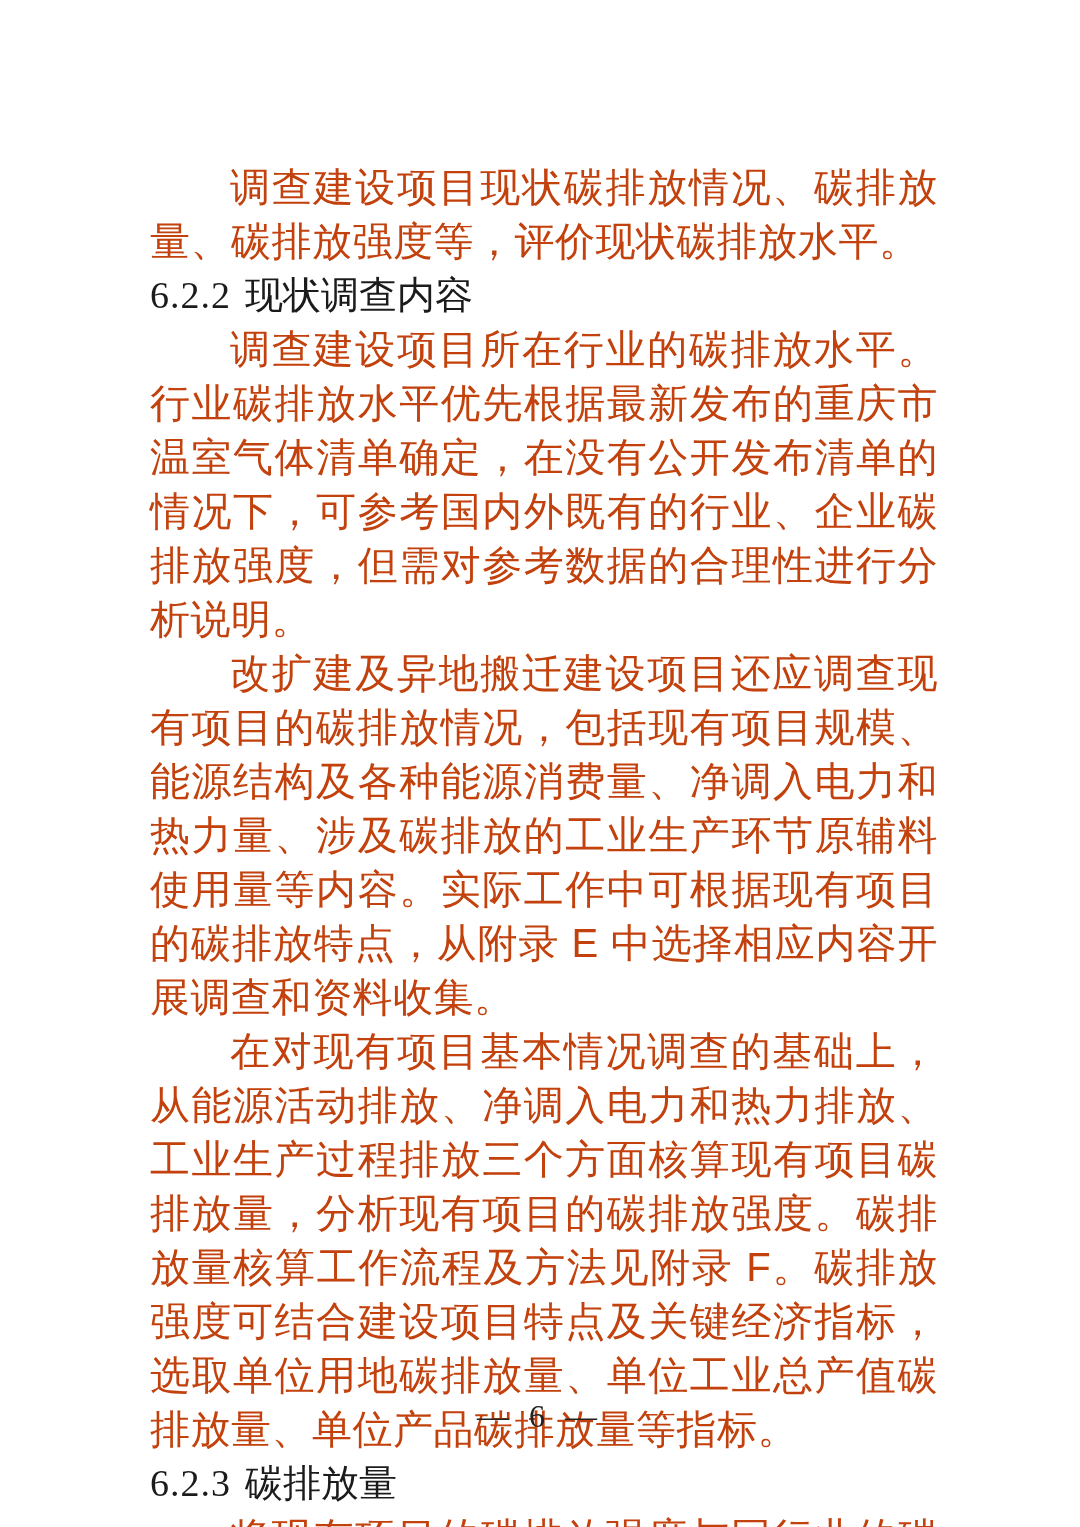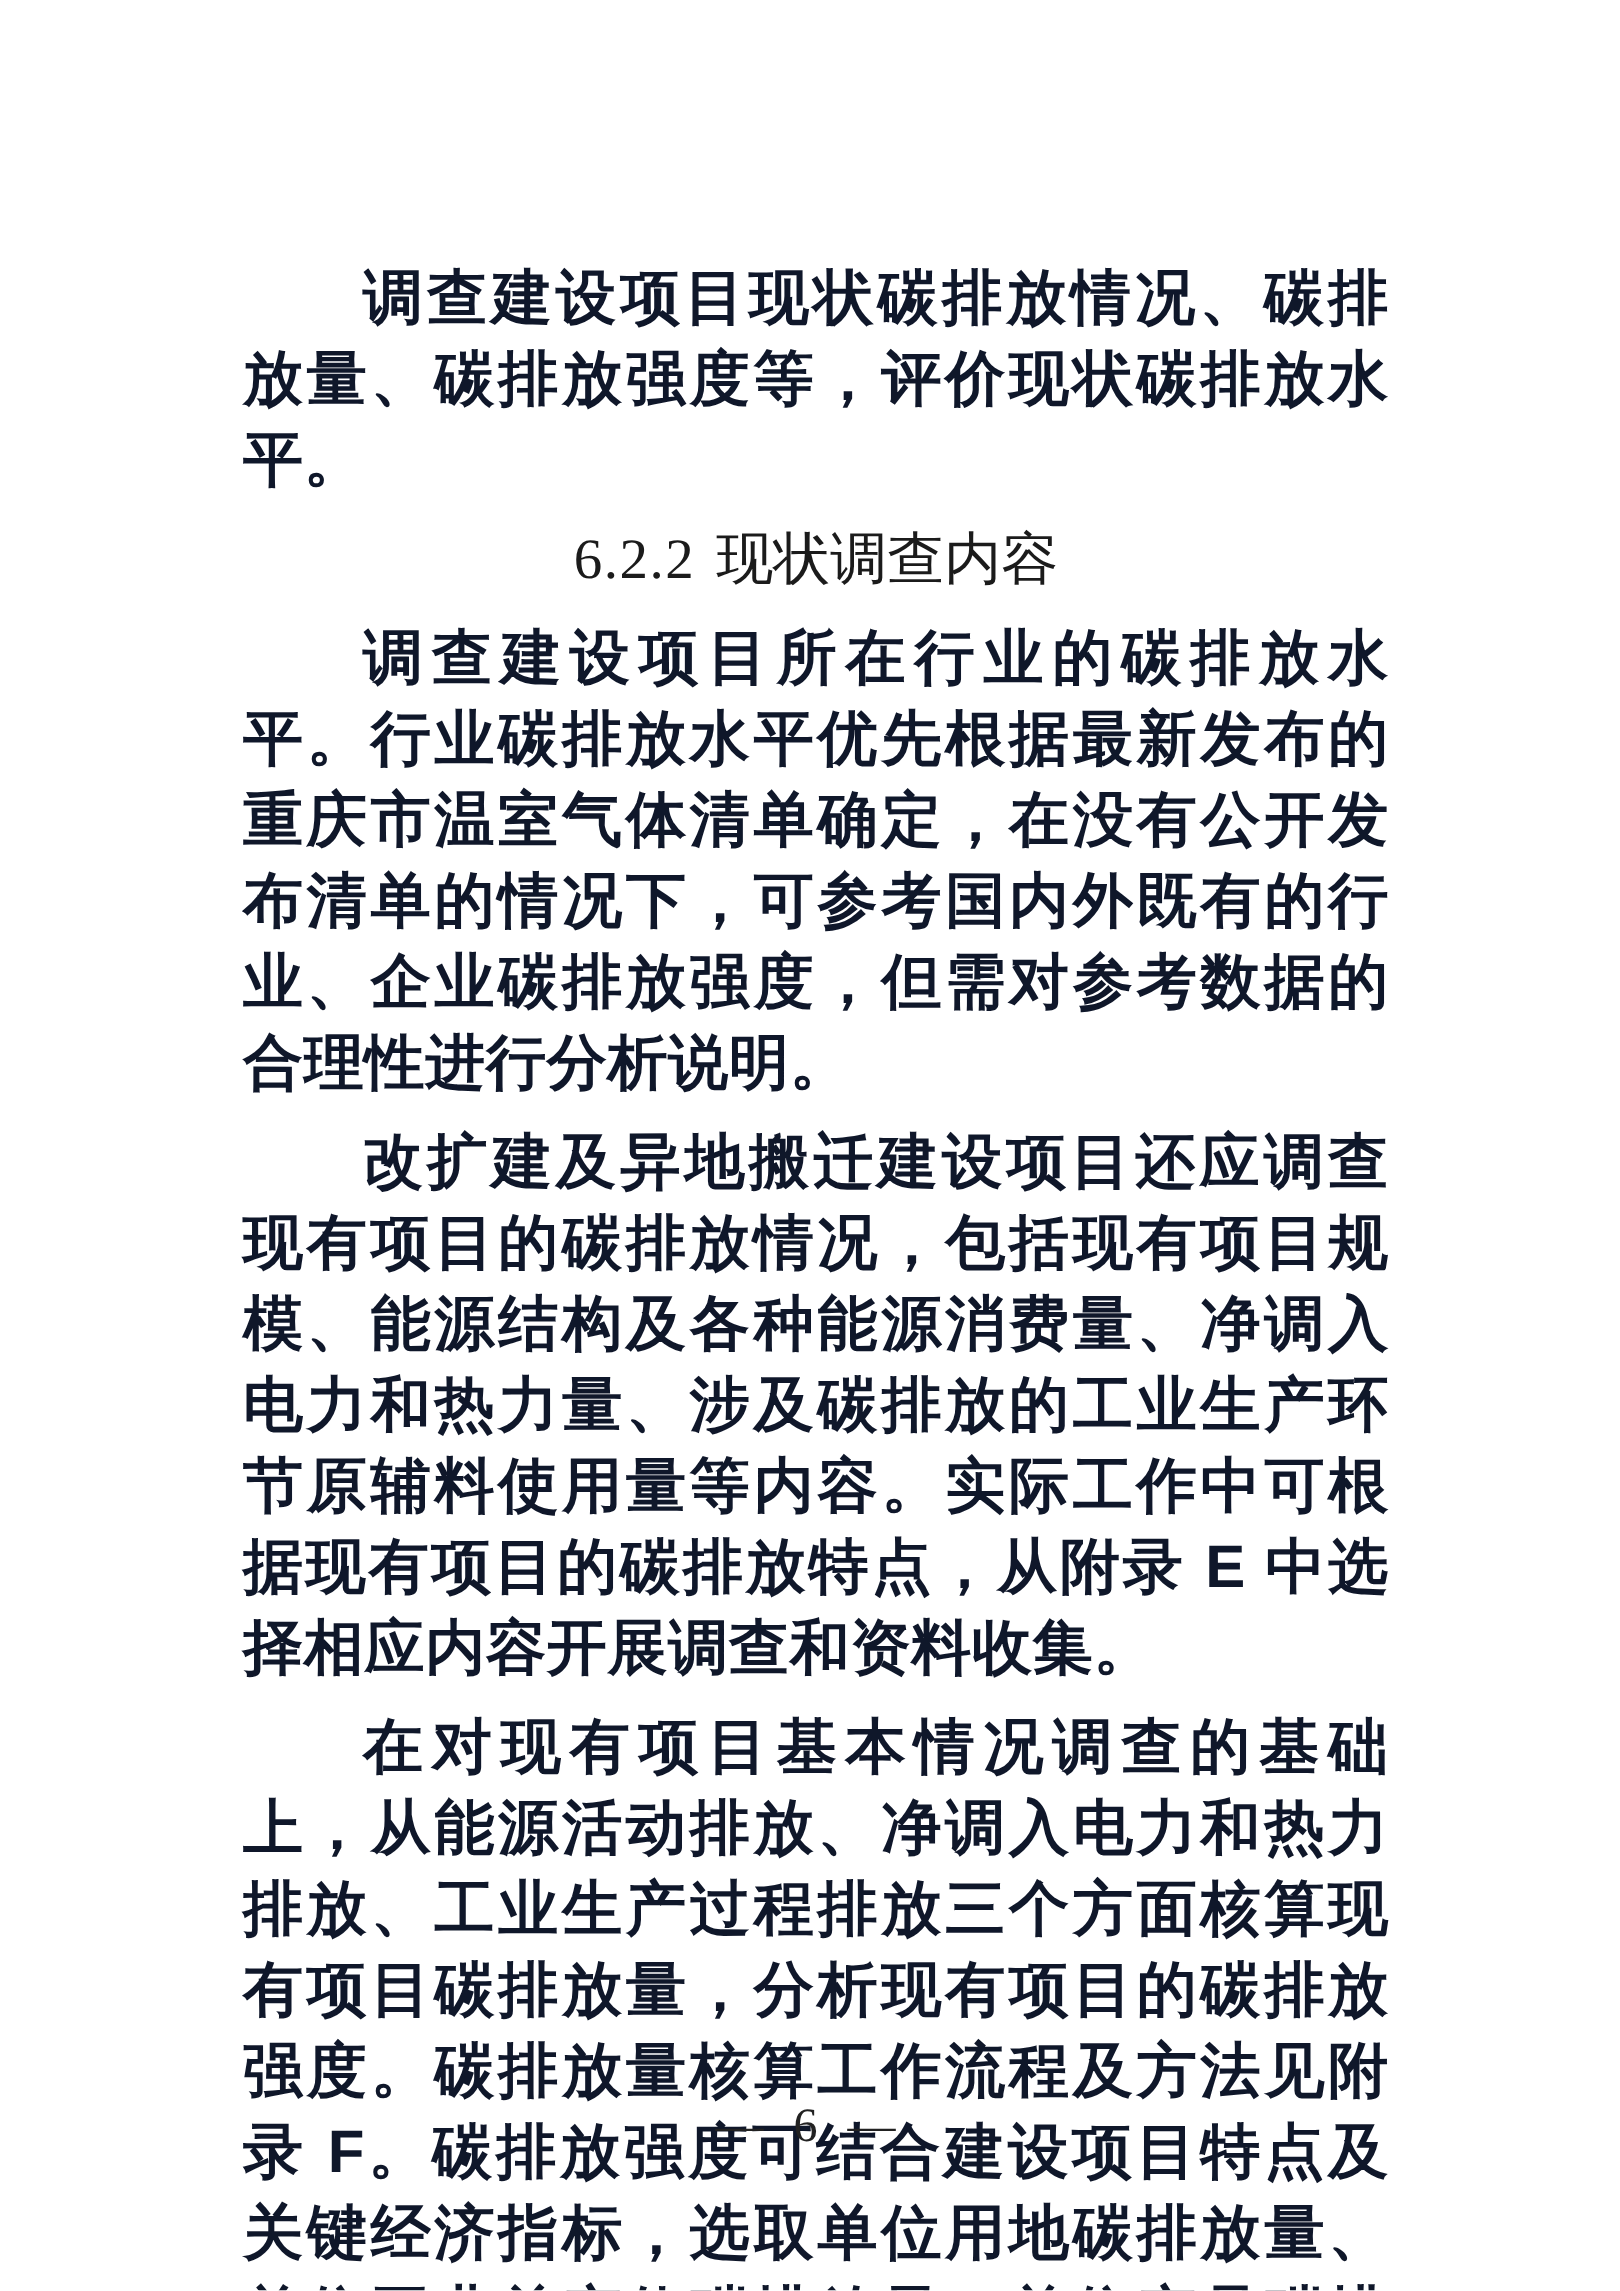--- a/index.html
+++ b/index.html
@@ -16,36 +16,36 @@
     font-family: "Liberation Sans", "DejaVu Sans", sans-serif;
     color: #1b1b1b;
   }
   .doc-content {
     position: absolute;
     left: 150px;
     top: 160px;
     width: 788px;
   }
   .body-para {
-    margin: 12px;
+    margin: 0;
     font-size: 40px;
     line-height: 54px;
     text-indent: 2em;
     text-align: justify;
     text-justify: inter-character;
     letter-spacing: 0.5px;
-    color: #0f172a;
-    font-weight: 700;
+    color: #c2410c;
+    font-weight: 400;
   }
   .section-heading {
     margin: 0;
     font-size: 38px;
     line-height: 54px;
     font-weight: 500;
-    text-align: center;
+    text-align: left;
     text-indent: 0;
     color: #1b1b1b;
     white-space: nowrap;
   }
   .section-heading .heading-number {
     font-family: "Liberation Serif", "DejaVu Serif", serif;
     font-weight: 400;
     letter-spacing: 1px;
     margin-right: 14px;
   }

